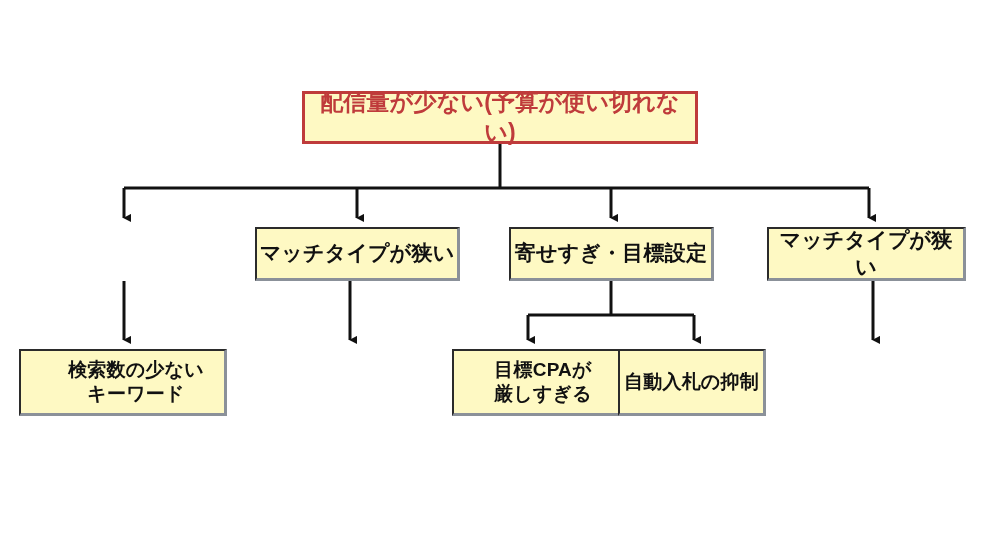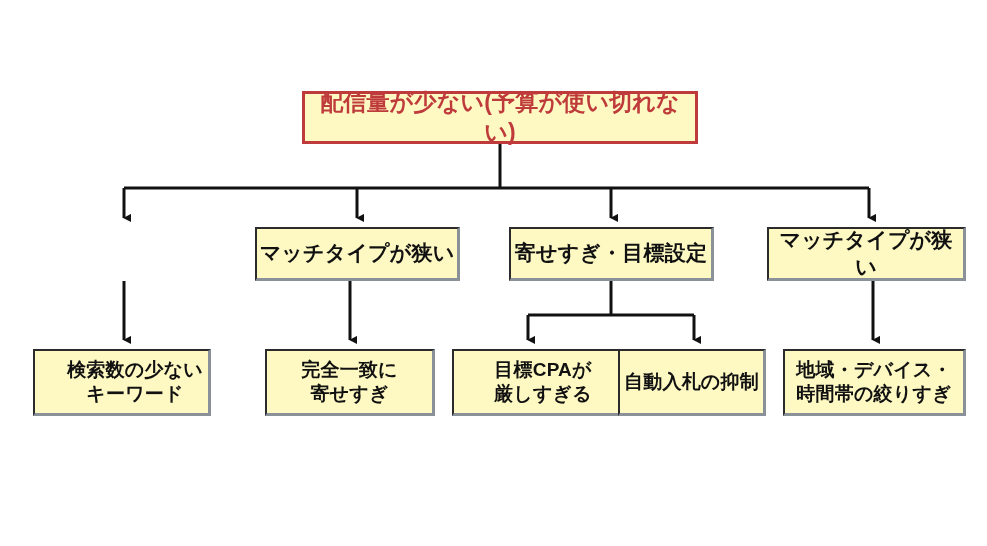--- a/index.html
+++ b/index.html
@@ -75,21 +75,21 @@
     font-size: 19px;
   }
 
   
   #n-search-volume   { left: 22px;  width: 205px; }
   #n-match-type      { left: 255px; width: 205px; }
   #n-bid-strategy    { left: 509px; width: 205px; }
   #n-targeting       { left: 767px; width: 199px; }
 
   
-  #n-low-volume-kw   { left: 33px;  width: 178px; padding-left: 27px; }
+  #n-low-volume-kw   { left: 19px;  width: 208px; padding-left: 27px; }
   #n-exact-match     { left: 265px; width: 170px; }
   #n-target-cpa      { left: 452px; width: 183px; }
   #n-auto-bid        { left: 618px; width: 148px; justify-content: center; }
   #n-geo-device-time { left: 783px; width: 183px; }
 </style>
 </head>
 <body>
 
 <div id="diagram">
 
@@ -131,29 +131,21 @@
     <span class="label">寄せすぎ・目標設定</span>
   </div>
   <div class="node box level2" id="n-targeting">
     <span class="label">マッチタイプが狭い</span>
   </div>
 
   <div class="node box leaf" id="n-low-volume-kw">
     <span class="label">検索数の少ない
 キーワード</span>
   </div>
-  <div class="node box leaf" id="n-exact-match">
-    <span class="label">完全一致に
-寄せすぎ</span>
-  </div>
   <div class="node box leaf" id="n-target-cpa">
     <span class="label">目標CPAが
 厳しすぎる</span>
   </div>
   <div class="node box leaf single" id="n-auto-bid">
     <span class="label">自動入札の抑制</span>
   </div>
-  <div class="node box leaf" id="n-geo-device-time">
-    <span class="label">地域・デバイス・
-時間帯の絞りすぎ</span>
-  </div>
 
 </div>
 
 </body></html>

